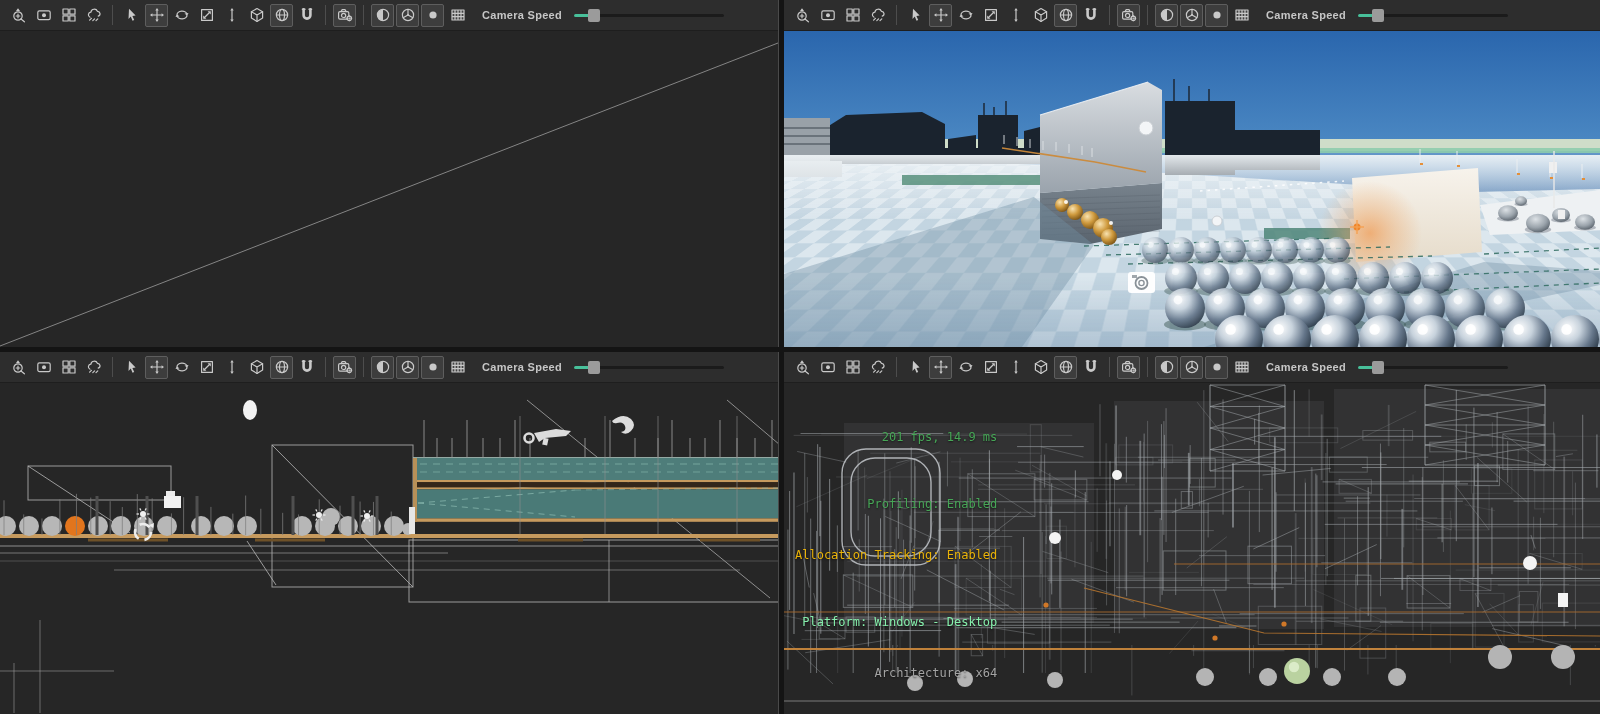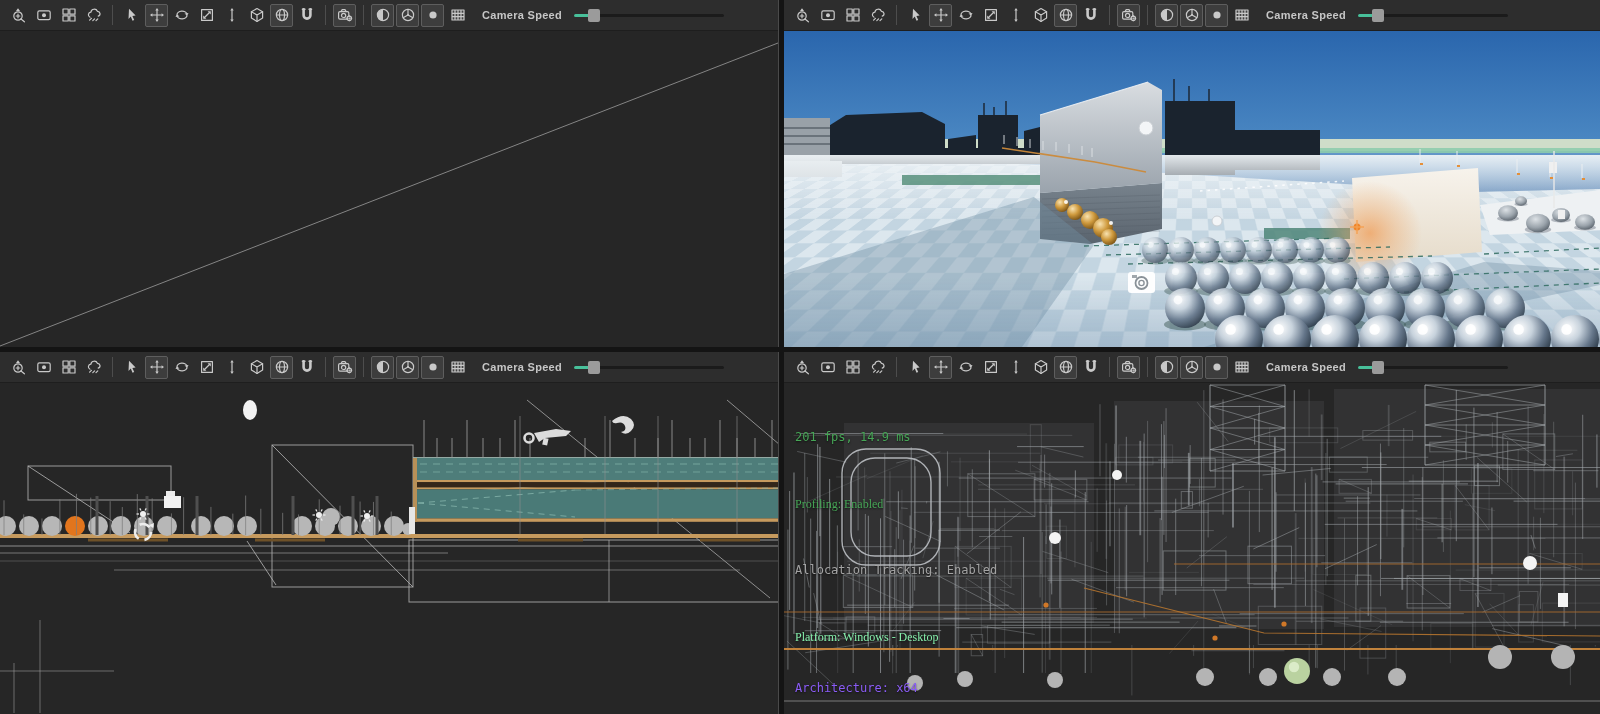--- a/index.html
+++ b/index.html
@@ -1,18 +1,18 @@
 <!DOCTYPE html>
 <html><head>
 <meta charset="utf-8">
 <style>
   html,body{margin:0;padding:0;background:#0e0e0e;}
   .stage{position:relative;width:1600px;height:714px;background:#141414;
          font-family:"Liberation Sans",sans-serif;overflow:hidden;}
-  .viewport{position:absolute;overflow:hidden;background:#262626;}
+  .viewport{position:absolute;overflow:hidden;background:#262626;text-align:right;}
   #vp-tl{left:0;top:0;width:778px;height:347px;border-right:1px solid #4a4a4a;}
   #vp-tr{left:784px;top:0;width:816px;height:347px;}
   #vp-bl{left:0;top:352px;width:778px;height:362px;border-right:1px solid #4a4a4a;}
   #vp-br{left:784px;top:352px;width:816px;height:362px;}
   .vp-toolbar{position:relative;z-index:6;height:31px;background:#2d2d2d;border-bottom:1px solid #1e1e1e;
               display:flex;align-items:center;padding:0 6px;box-sizing:border-box;}
   .vp-content{position:absolute;left:0;top:31px;right:0;bottom:0;overflow:hidden;}
   .vp-content svg{position:absolute;left:0;top:0;}
   .tb-icon{width:23px;height:23px;margin:0 1px;border-radius:2px;display:flex;align-items:center;
            justify-content:center;color:#c9c9c9;flex:0 0 auto;}
@@ -25,21 +25,21 @@
   .tb-handle{position:absolute;top:1px;width:12px;height:13px;background:#9b9b9b;border-radius:2px;}
   .tr-checker{position:absolute;top:128px;left:-300px;width:1416px;height:900px;
       background-color:#d9e4eb;
       background-image:conic-gradient(#c3d5e1 0 25%, #dce7ee 0 50%, #c3d5e1 0 75%, #dce7ee 0);
       background-size:24px 24px;
       transform:perspective(300px) rotateX(57deg);
       transform-origin:50% 0;}
   .debug-overlay{position:absolute;left:11px;top:12px;z-index:4;
       font-family:"DejaVu Sans Mono",monospace;font-size:12px;line-height:17px;white-space:pre;}
   .dbg-line{text-shadow:0 1px 2px rgba(0,0,0,.6);}
-  .gap{margin-top:16px;font-family:Liberation Serif, serif;}
+  .gap{margin-top:16px;}
 </style>
 </head>
 <body>
 
 <div class="stage">
 
   <section class="viewport" id="vp-tl">
     <div class="vp-toolbar">
         <div class="tb-icon">
           <svg viewBox="0 0 16 16" width="16" height="16" fill="none" stroke="currentColor" stroke-width="1.2" stroke-linecap="round" stroke-linejoin="round">
@@ -951,23 +951,23 @@
         <div class="tb-slider">
           <div class="tb-track"></div>
           <div class="tb-fill" style="width:13%;background:#48c09a"></div>
           <div class="tb-handle" style="left:calc(13% - 6px)"></div>
         </div>
       </div>
     <div class="vp-content">
       <div class="debug-overlay">
         <div class="dbg-line ok" style="color: rgb(70, 166, 86);">201 fps, 14.9 ms</div>
         <div class="dbg-line ok gap" style="color: rgb(70, 166, 86);">Profiling: Enabled</div>
-        <div class="dbg-line ok" style="color: #a3a3a3; margin-top: 15px;">Allocation Tracking: Enabled</div>
+        <div class="dbg-line ok" style="color: #eab308;">Allocation Tracking: Enabled</div>
         <div class="dbg-line info gap" style="color: #86efac;">Platform: Windows - Desktop</div>
-        <div class="dbg-line info" style="color: #8b5cf6;">Architecture: x64</div>
+        <div class="dbg-line info" style="color: #a3a3a3;">Architecture: x64</div>
         
       </div>
     <svg viewBox="0 0 816 331" width="816" height="331">
           <rect x="60" y="40" width="250" height="200" fill="#999ea3" opacity="0.1"></rect>
           <rect x="330" y="18" width="210" height="228" fill="#999ea3" opacity="0.1"></rect>
           <rect x="550" y="6" width="266" height="238" fill="#999ea3" opacity="0.1"></rect>
           <line x1="417.455031696707" y1="74.89303307048976" x2="417.455031696707" y2="203.2731889714487" stroke="#a4a9ad" stroke-width="1" opacity="0.47458669978659607"></line>
           <line x1="439.0261947065592" y1="16.403400980867445" x2="439.0261947065592" y2="131.5893379659392" stroke="#a4a9ad" stroke-width="1" opacity="0.48425512108951807"></line>
           <line x1="391.71465545520186" y1="115.6576873678714" x2="391.71465545520186" y2="212.0535650118254" stroke="#a4a9ad" stroke-width="1" opacity="0.5186141740414314"></line>
           <line x1="131.22431733459234" y1="83.20689452346414" x2="131.22431733459234" y2="155.1449760235846" stroke="#a4a9ad" stroke-width="1" opacity="0.3677546723280102"></line>

